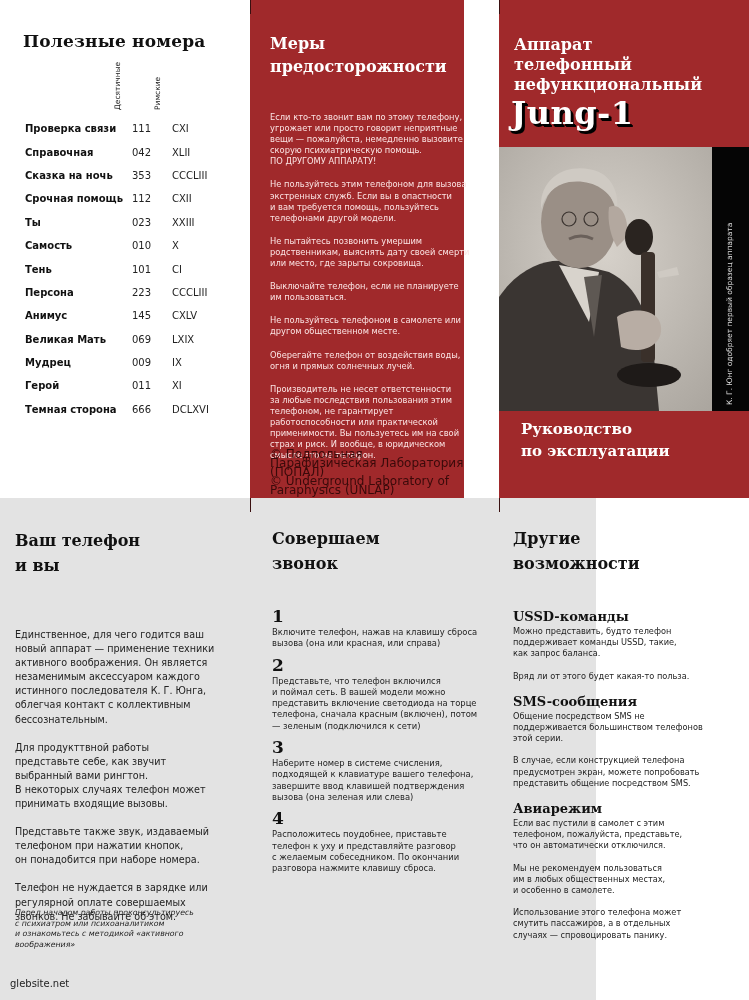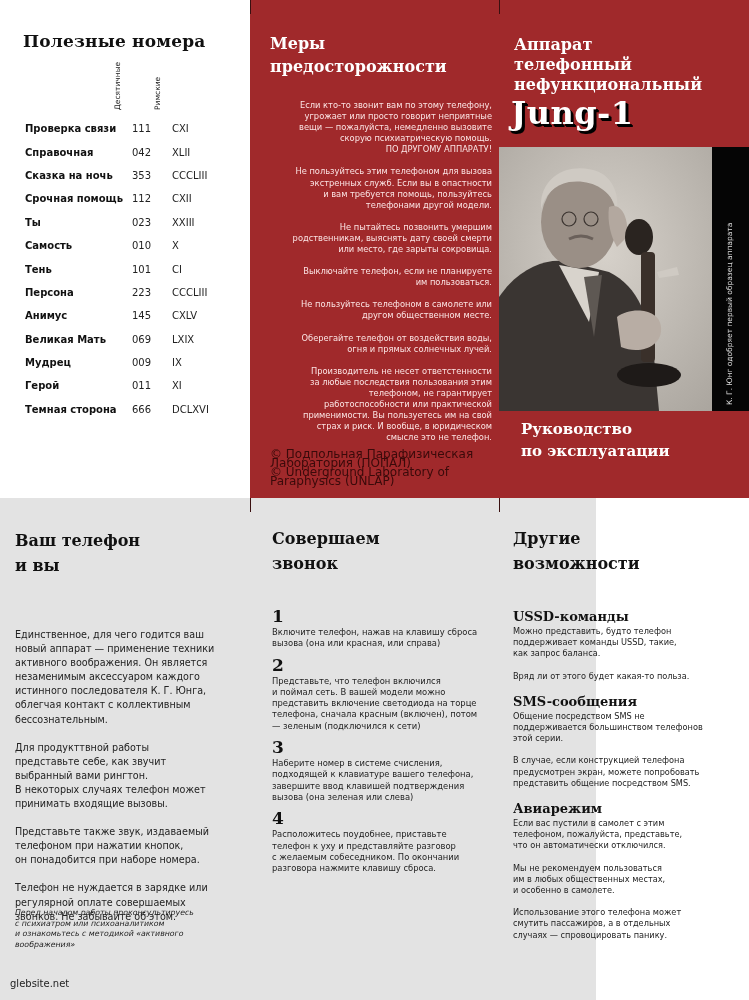--- a/index.html
+++ b/index.html
@@ -5,37 +5,37 @@
     html, body { margin: 0; padding: 0; }
     body {
       width: 749px; height: 1000px; position: relative; overflow: hidden;
       background: #ffffff;
       font-family: "DejaVu Sans", sans-serif;
     }
     .serif { font-family: "DejaVu Serif", serif; font-weight: bold; }
 
     
     .top-left { position: absolute; left: 0; top: 0; width: 250px; height: 498px; background: #ffffff; }
-    .top-mid  { position: absolute; left: 250px; top: 0; width: 249px; height: 498px; background: #a0292b; color: #fbecec; }
+    .top-mid  { position: absolute; left: 250px; top: 0; width: 214px; height: 498px; background: #a0292b; color: #fbecec; }
     .top-right{ position: absolute; left: 499px; top: 0; width: 281px; height: 498px; background: #a0292b; color: #ffffff; }
     .fold-mark { position: absolute; width: 1px; background: #3a1010; }
 
     
     .un-title { position: absolute; left: 23px; top: 31px; font-size: 17px; color: #111; letter-spacing: 0.2px; }
     .vhead { position: absolute; top: 60px; height: 50px; width: 14px; }
     .vhead span { position: absolute; left: 0; bottom: 0; transform-origin: left bottom; transform: rotate(-90deg) translate(0, 10px); font-size: 7.5px; color: #222; white-space: nowrap; }
     .un-table { position: absolute; left: 25px; top: 117px; border-collapse: collapse; }
     .un-table td { height: 23.4px; padding: 0; font-size: 10px; color: #222; vertical-align: middle; }
     .un-table td.name { width: 107px; font-weight: bold; color: #111; }
     .un-table td.dec { width: 40px; }
 
     
     .pc-title { position: absolute; left: 20px; top: 32px; font-size: 16px; line-height: 23px; color: #fff; }
     .pc-body { position: absolute; left: 20px; top: 100px; width: 222px; font-size: 8.3px; line-height: 11.1px; color: #fbe4e4; }
-    .pc-body p { margin: 0 0 11px 0; white-space: pre-line; text-align: right; }
+    .pc-body p { margin: 12px 0 11px 0; white-space: pre-line; }
     .pc-copy { position: absolute; left: 20px; top: 450px; font-size: 12px; line-height: 9px; color: #3a0a0a; }
 
     
     .cv-title { position: absolute; left: 15px; top: 35px; font-size: 16px; line-height: 20px; color: #fff; }
     .cv-jung { position: absolute; left: 12px; top: 95px; font-size: 32px; line-height: 36px; color: #fff;
                text-shadow: 2px 2px 0 #000, 3px 3px 0 #000; letter-spacing: 0.5px; }
     .photo { position: absolute; left: 0; top: 147px; width: 213px; height: 264px; overflow: hidden;
              background: linear-gradient(180deg, #bdb8b2 0%, #c9c4bd 60%, #b8b2ab 100%); }
     .photo-bar { position: absolute; left: 213px; top: 147px; width: 37px; height: 264px; background: #050505; }
     .photo-caption { position: absolute; left: 226px; top: 405px; transform-origin: left top; transform: rotate(-90deg);

